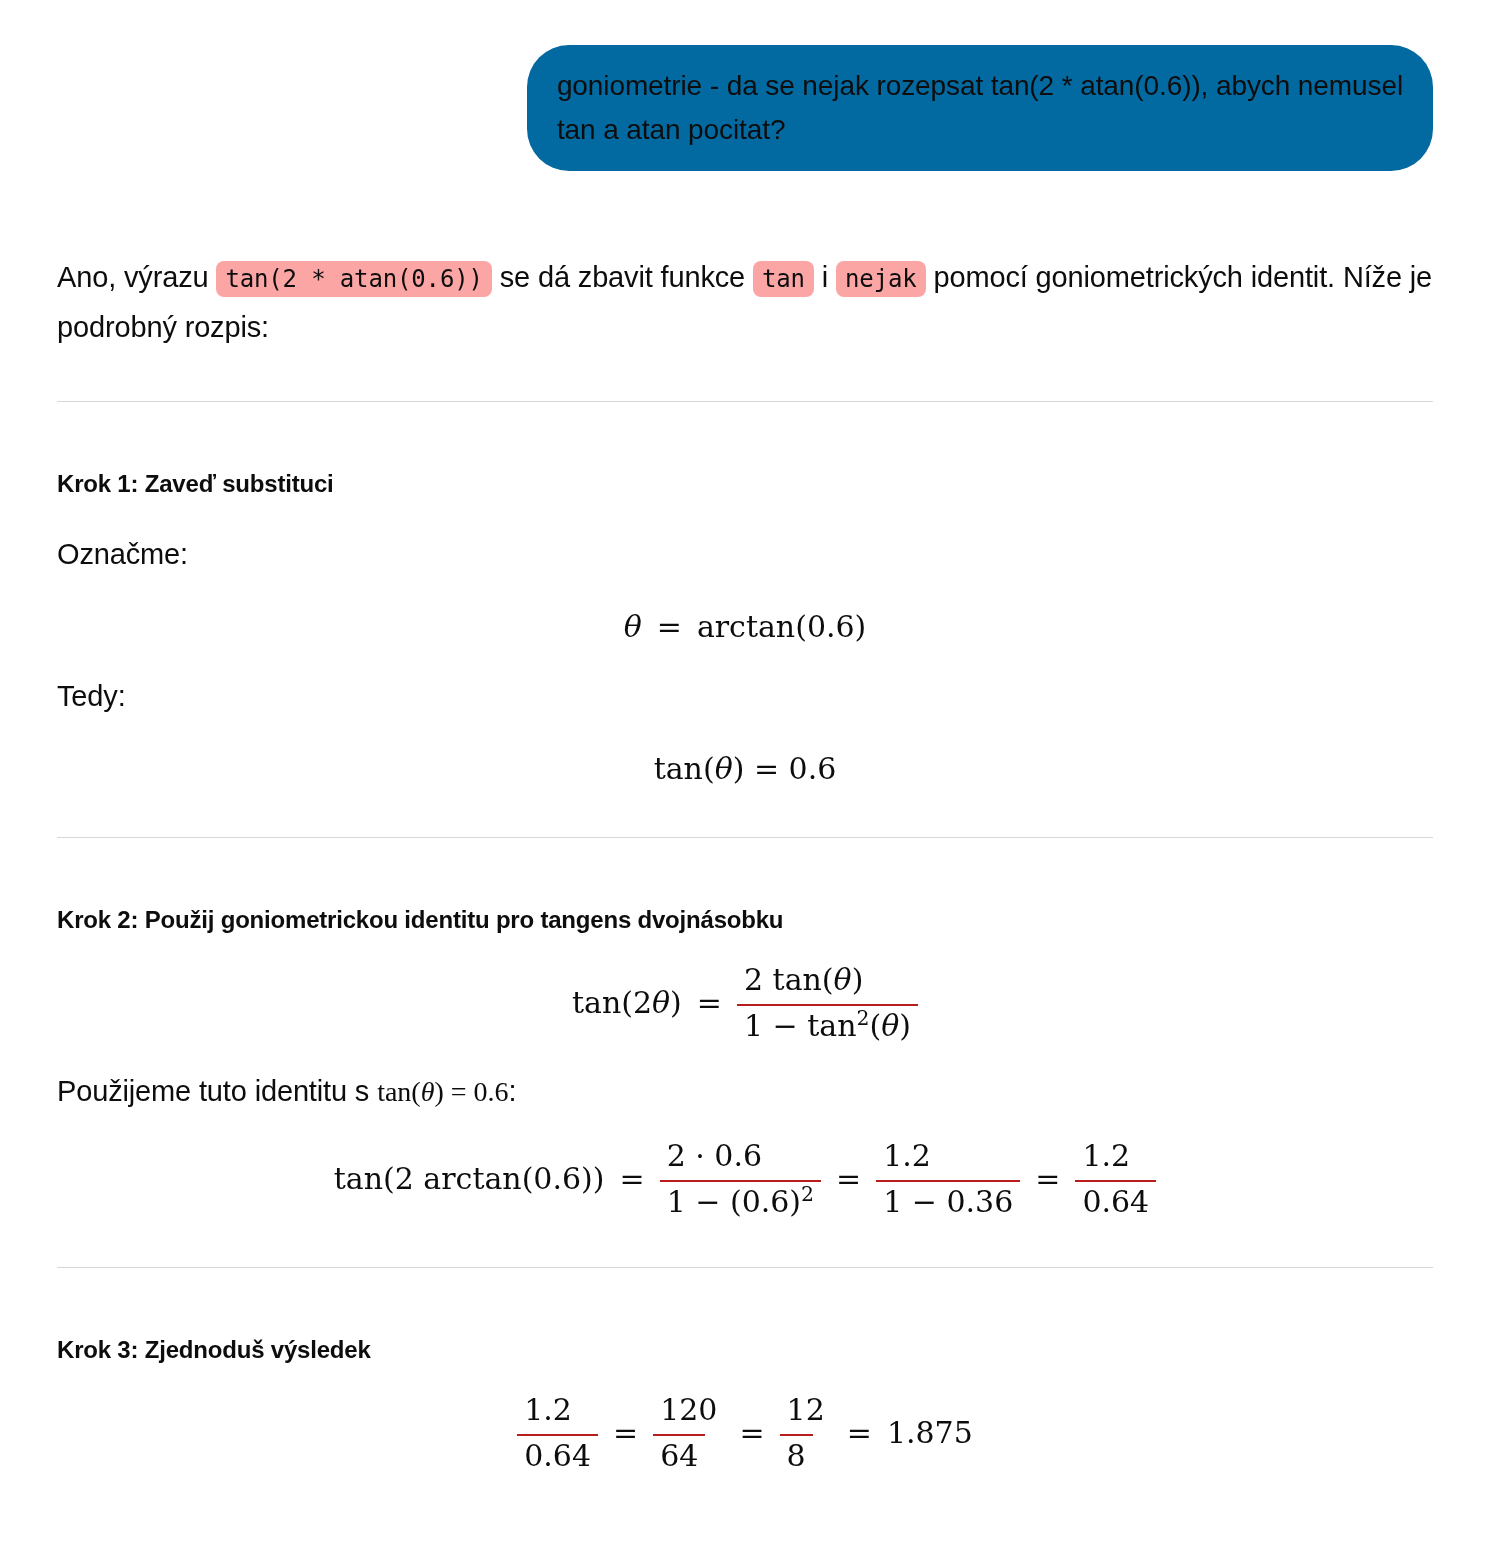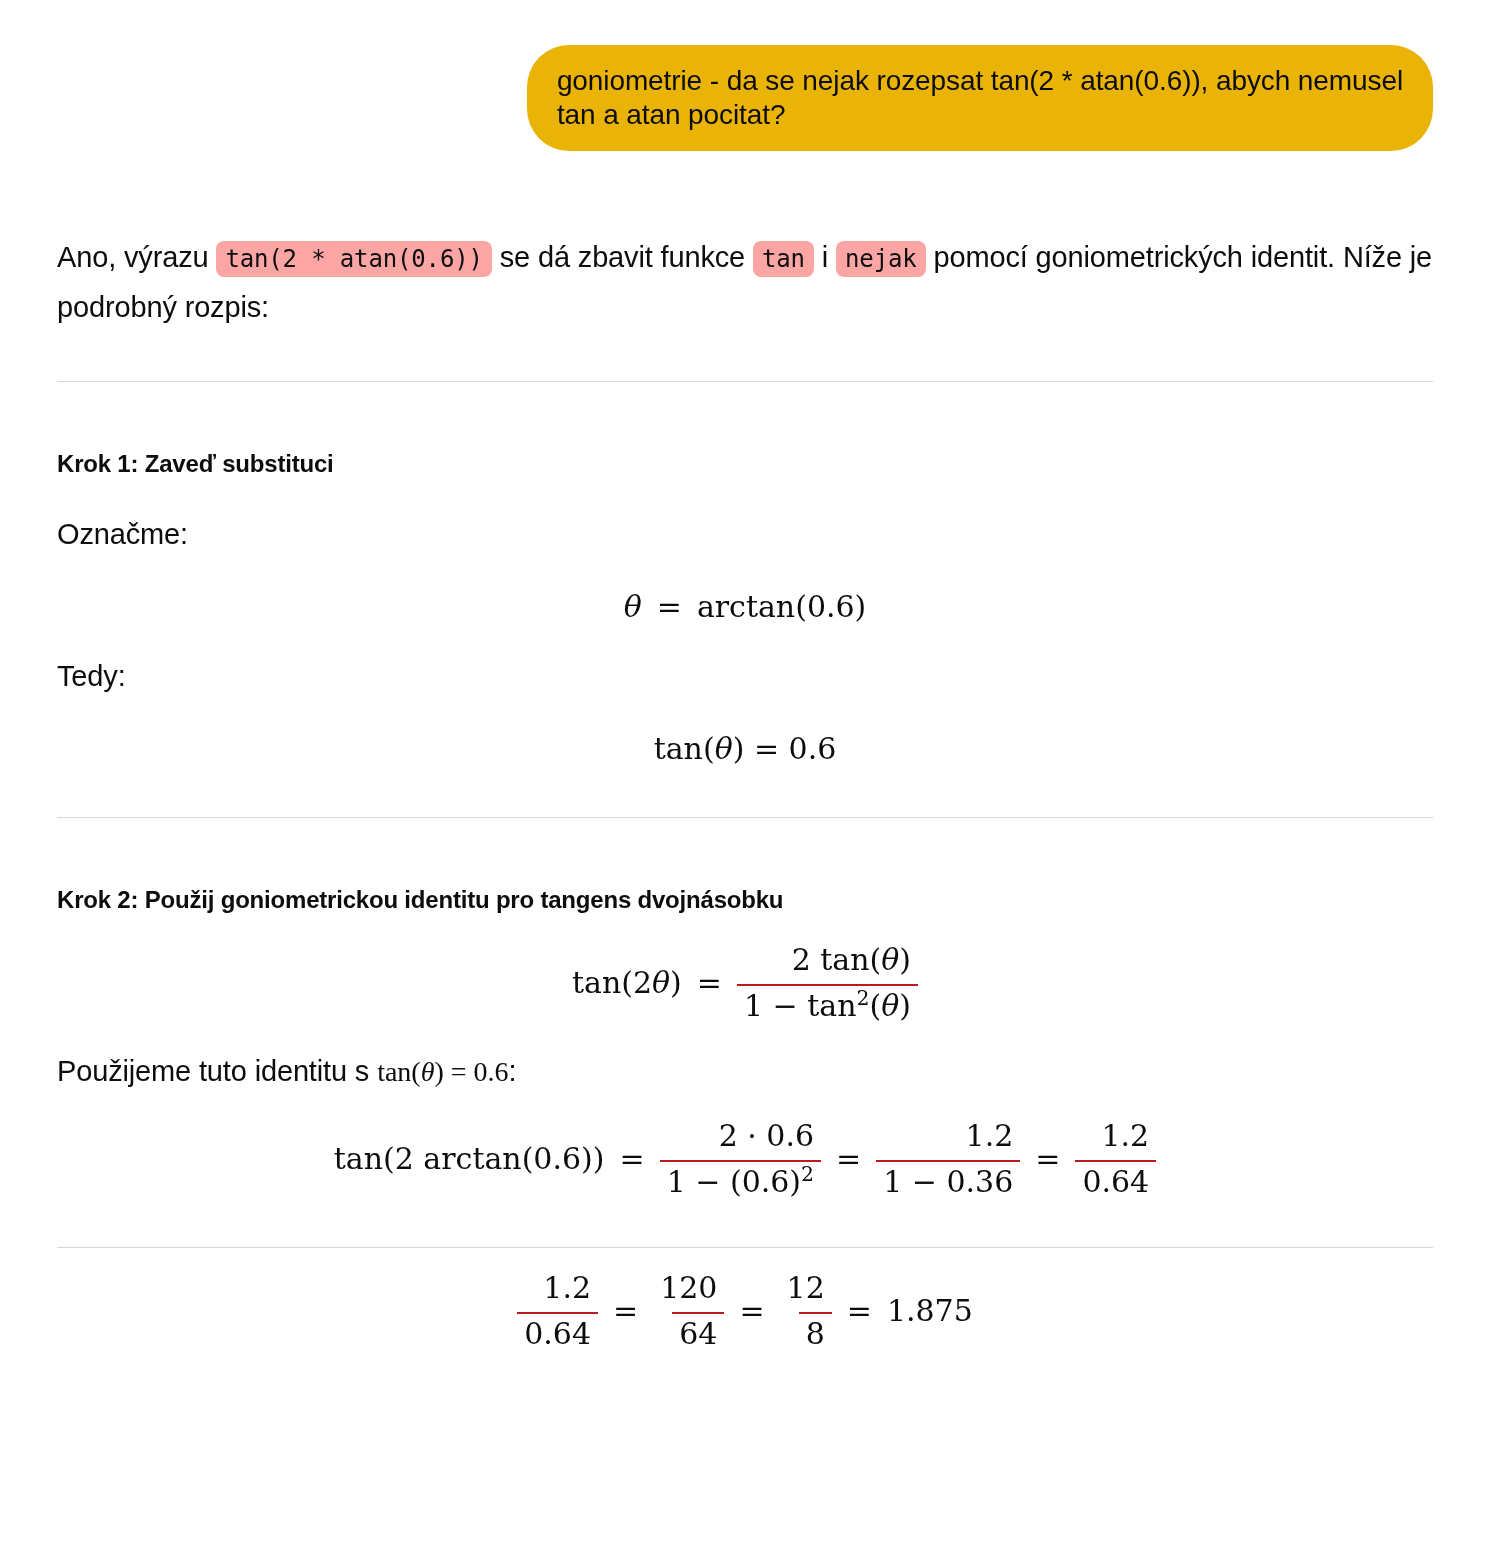--- a/index.html
+++ b/index.html
@@ -13,26 +13,26 @@
   .page {
     padding: 45px 57px 20px 57px;
   }
 
   
   .user-row {
     display: flex;
     justify-content: flex-end;
   }
   .user-bubble {
-    background: #eab308;
+    background: #0369a1;
     border-radius: 42px;
     padding: 19px 30px;
     max-width: 964px;
     font-size: 28px;
-    line-height: 34px;
+    line-height: 44px;
     letter-spacing: -0.1px;
     white-space: pre-line;
   }
 
   
   .assistant { margin-top: 82px; }
   p.prose {
     font-size: 29px;
     line-height: 48px;
     letter-spacing: -0.15px;
@@ -69,21 +69,21 @@
     font-size: 30px;
     margin: 30px 0 0 0;
     line-height: 1.25;
   }
   .math-display.tight { margin-top: 24px; }
   .mi { font-style: italic; }
   .rel { margin: 0 15px; }
   .frac {
     display: inline-flex;
     flex-direction: column;
-    align-items: flex-end;
+    align-items: flex-start;
     text-align: center;
   }
   .frac .num { padding: 0 7px 8px 7px; line-height: 1.05; }
   .frac .den { border-top: 2px solid #b91c1c; padding: 4px 7px 0 7px; line-height: 1.05; }
   .msup { font-size: 0.68em; vertical-align: 0.55em; line-height: 0; }
   .math-inline {
     font-family: Liberation Serif, serif;
     font-size: 28px;
     letter-spacing: 0;
   }
@@ -153,20 +153,21 @@
       </span>
       <span class="rel">=</span>
       <span class="frac">
         <span class="num">1.2</span>
         <span class="den">0.64</span>
       </span>
     </div>
 
     <hr class="divider">
 
+    <h3 class="step-heading">Krok 3: Zjednoduš výsledek</h3>
 
     <div class="math-display tight">
       <span class="frac">
         <span class="num">1.2</span>
         <span class="den">0.64</span>
       </span>
       <span class="rel">=</span>
       <span class="frac">
         <span class="num">120</span>
         <span class="den">64</span>

